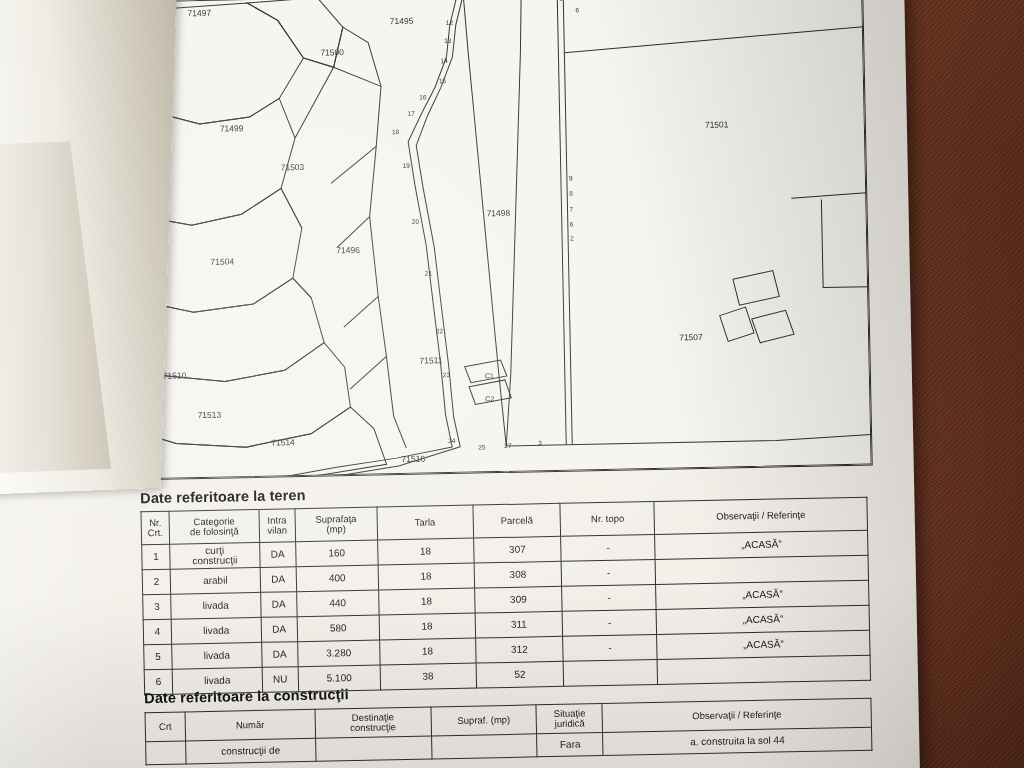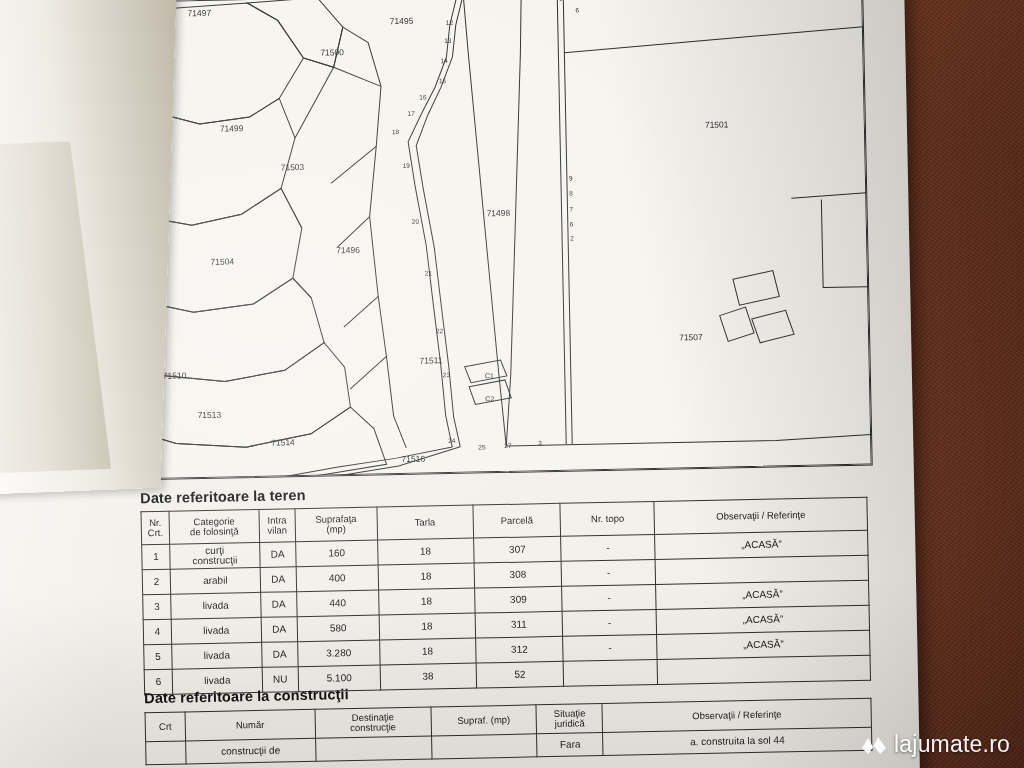--- a/index.html
+++ b/index.html
@@ -442,20 +442,14 @@
             <td>a. construita la sol 44</td>
           </tr>
         </tbody>
     </table>
 
     <div class="sheet-shade"></div>
     <div class="fold-left"></div>
     <div class="fold-left2"></div>
   </div>
 
-  <div id="watermark">
-    <svg class="wm-logo" viewBox="0 0 26 22">
-      <path d="M1,14 L7,4 L12,13 L17,3 L25,14 L19,20 L13,12 L7,20 Z" fill="#ffffff"></path>
-    </svg>
-    <span class="wm-text">lajumate.ro</span>
-  </div>
 
 </div>
 
 </body></html>

